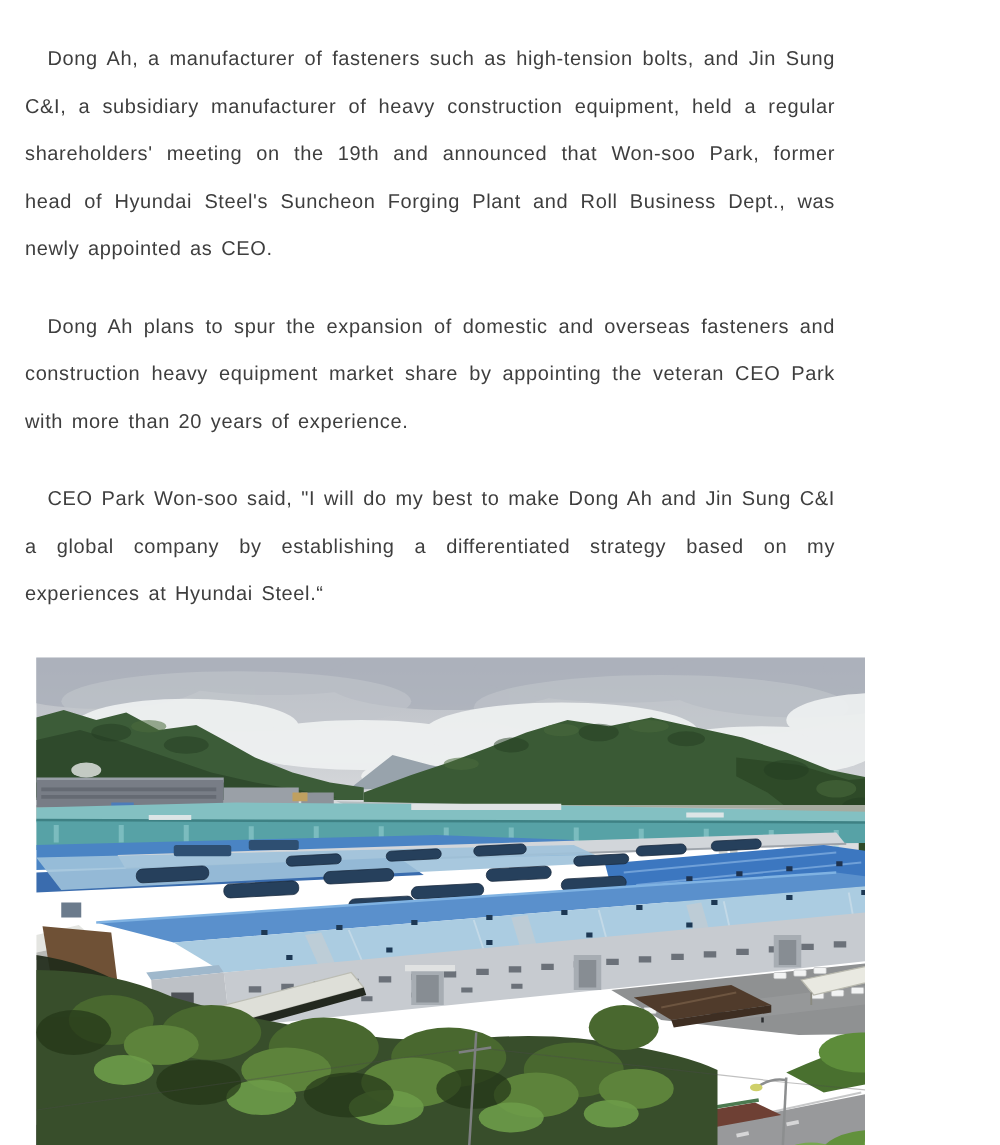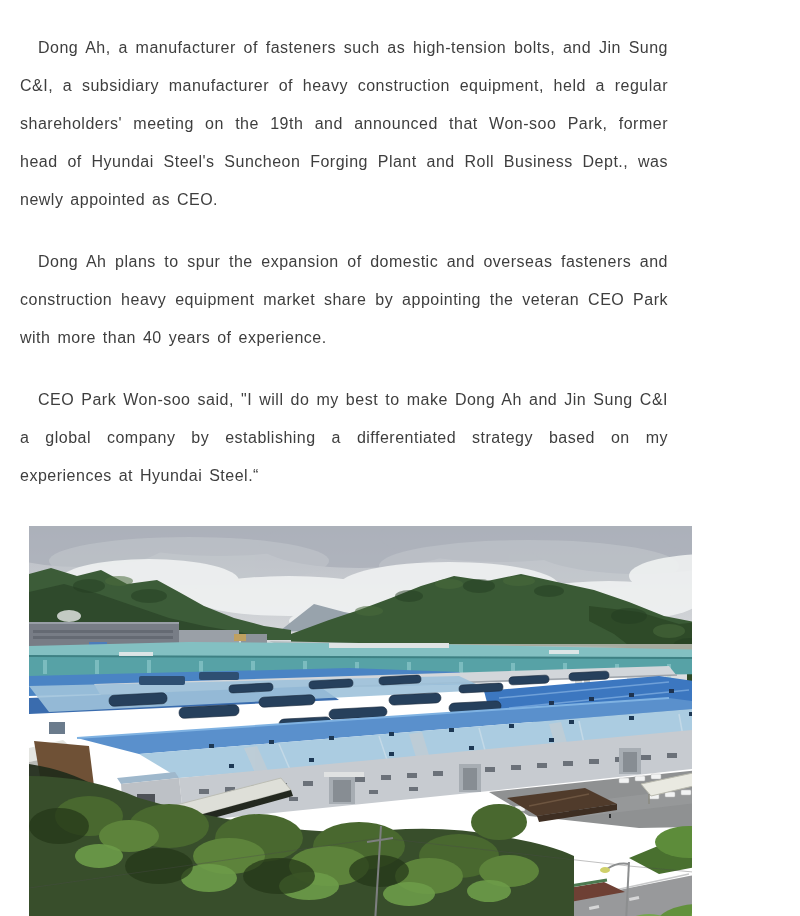--- a/index.html
+++ b/index.html
@@ -28,21 +28,21 @@
     line-height:0;
   }
   figure.photo svg{display:block;width:728px;height:429px;}
 </style>
 </head>
 <body>
 
 <div class="page">
   <article>
     <p>Dong Ah, a manufacturer of fasteners such as high-tension bolts, and Jin Sung C&amp;I, a subsidiary manufacturer of heavy construction equipment, held a regular shareholders' meeting on the 19th and announced that Won-soo Park, former head of Hyundai Steel's Suncheon Forging Plant and Roll Business Dept., was newly appointed as CEO.</p>
-    <p>Dong Ah plans to spur the expansion of domestic and overseas fasteners and construction heavy equipment market share by appointing the veteran CEO Park with more than 40 years of experience.</p>
+    <p>Dong Ah plans to spur the expansion of domestic and overseas fasteners and construction heavy equipment market share by appointing the veteran CEO Park with more than 20 years of experience.</p>
     <p>CEO Park Won-soo said, "I will do my best to make Dong Ah and Jin Sung C&amp;I a global company by establishing a differentiated strategy based on my experiences at Hyundai Steel.“</p>
 
     <figure class="photo">
       <svg viewBox="0 0 728 429" xmlns="http://www.w3.org/2000/svg" aria-hidden="true">
         <defs>
           <linearGradient id="skyGrad" x1="0" y1="0" x2="0" y2="1">
             <stop offset="0" stop-color="#b6bac2"></stop>
             <stop offset="0.55" stop-color="#cdd0d4"></stop>
             <stop offset="1" stop-color="#e2e3e4"></stop>
           </linearGradient>

